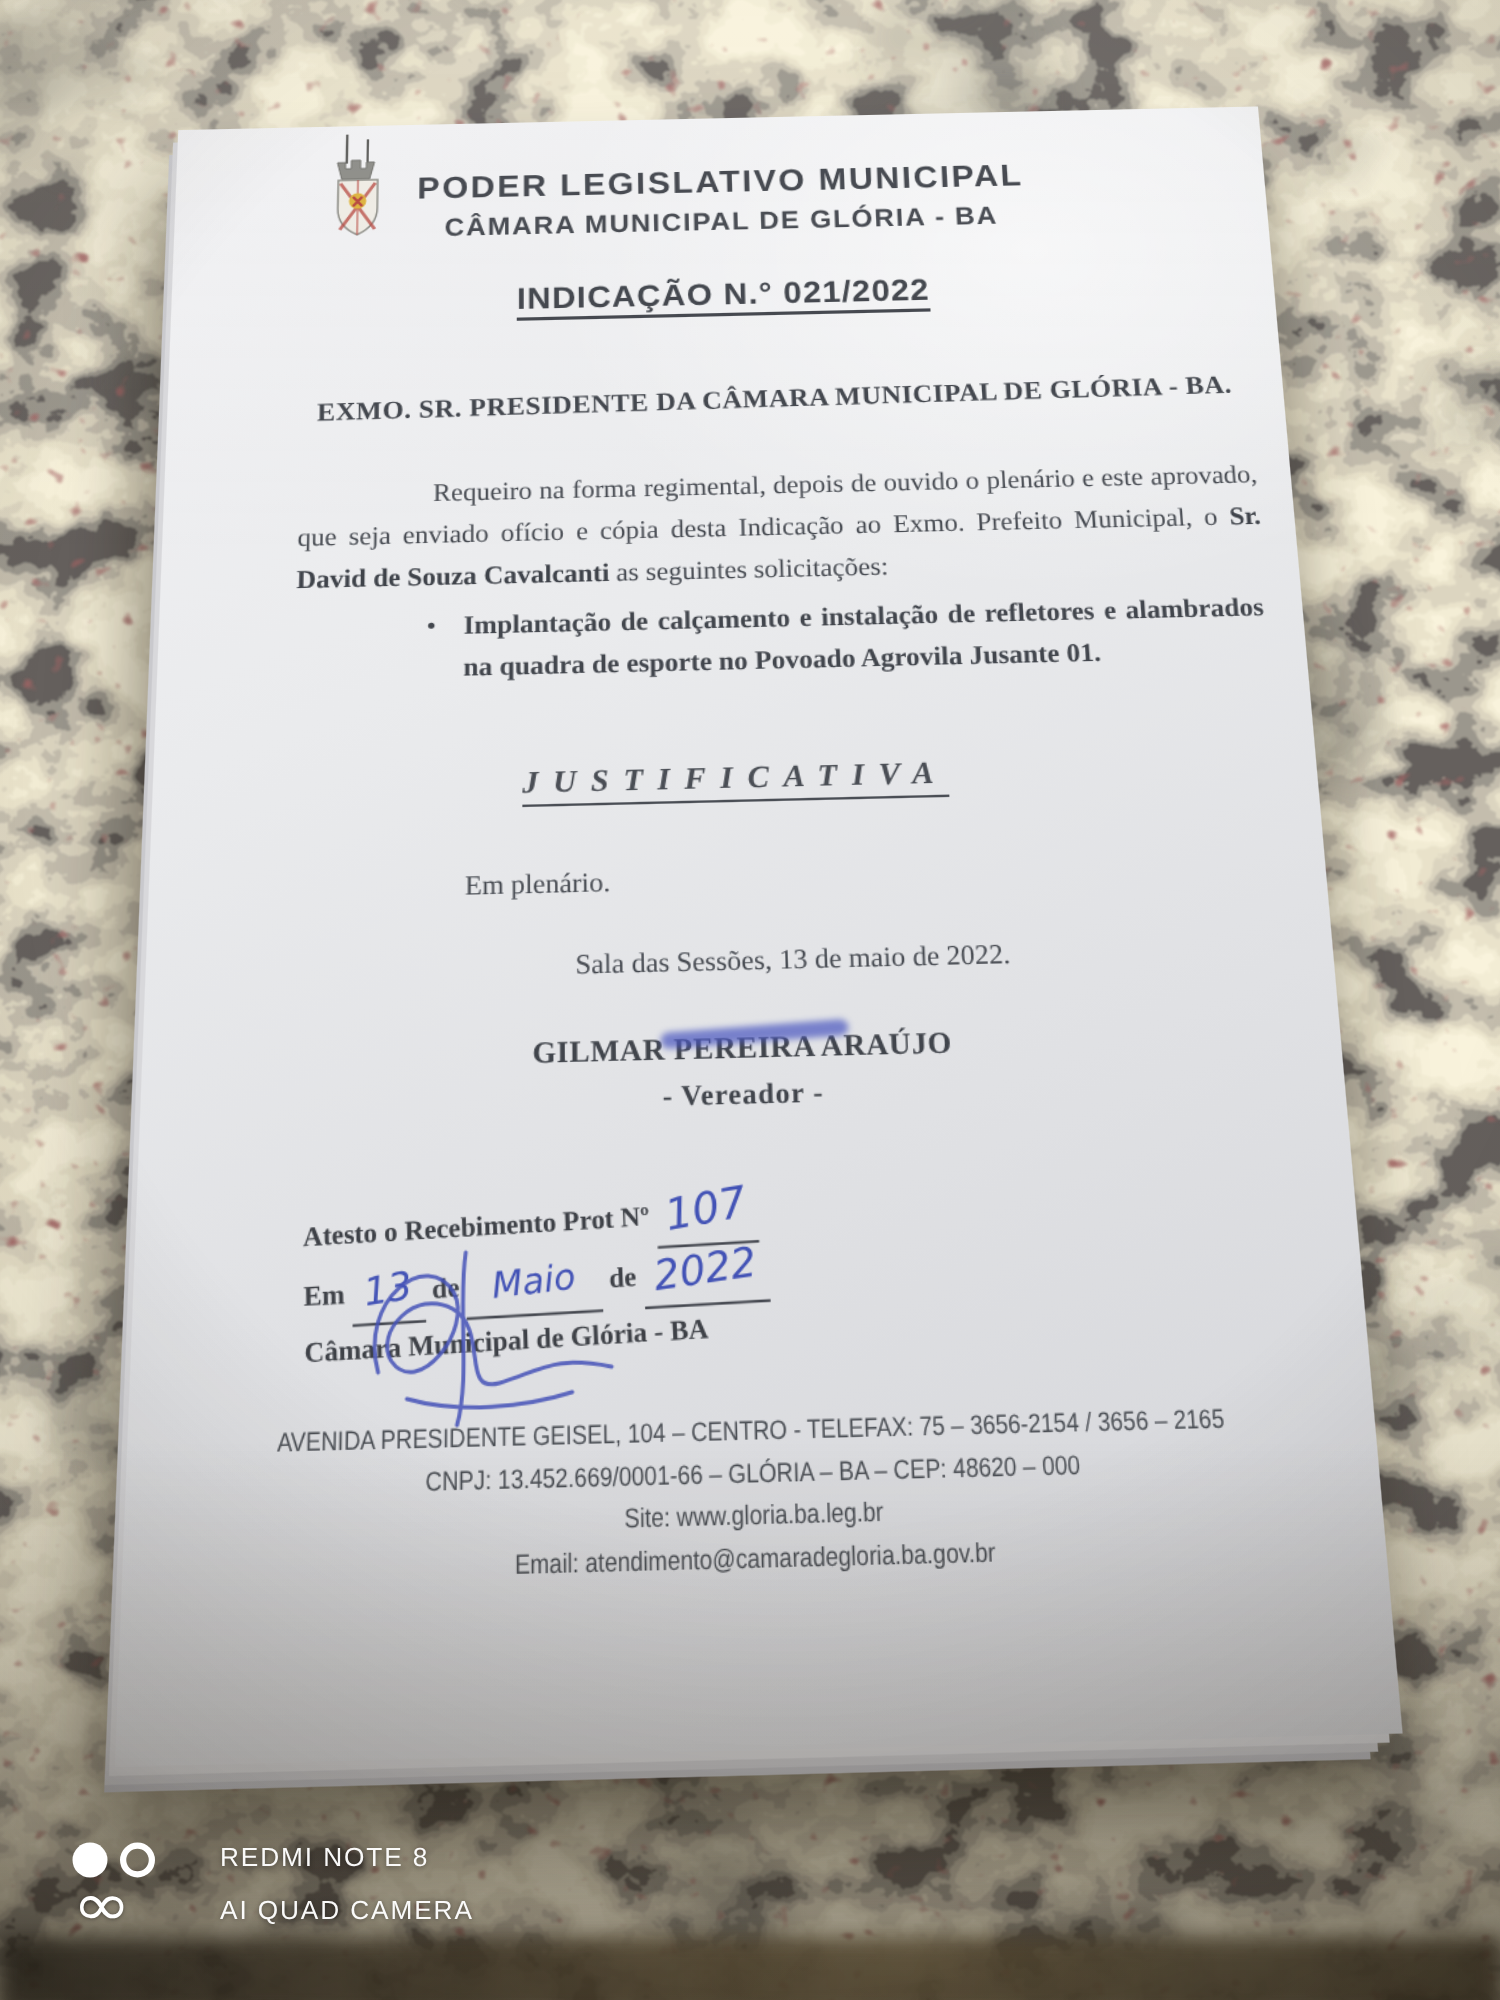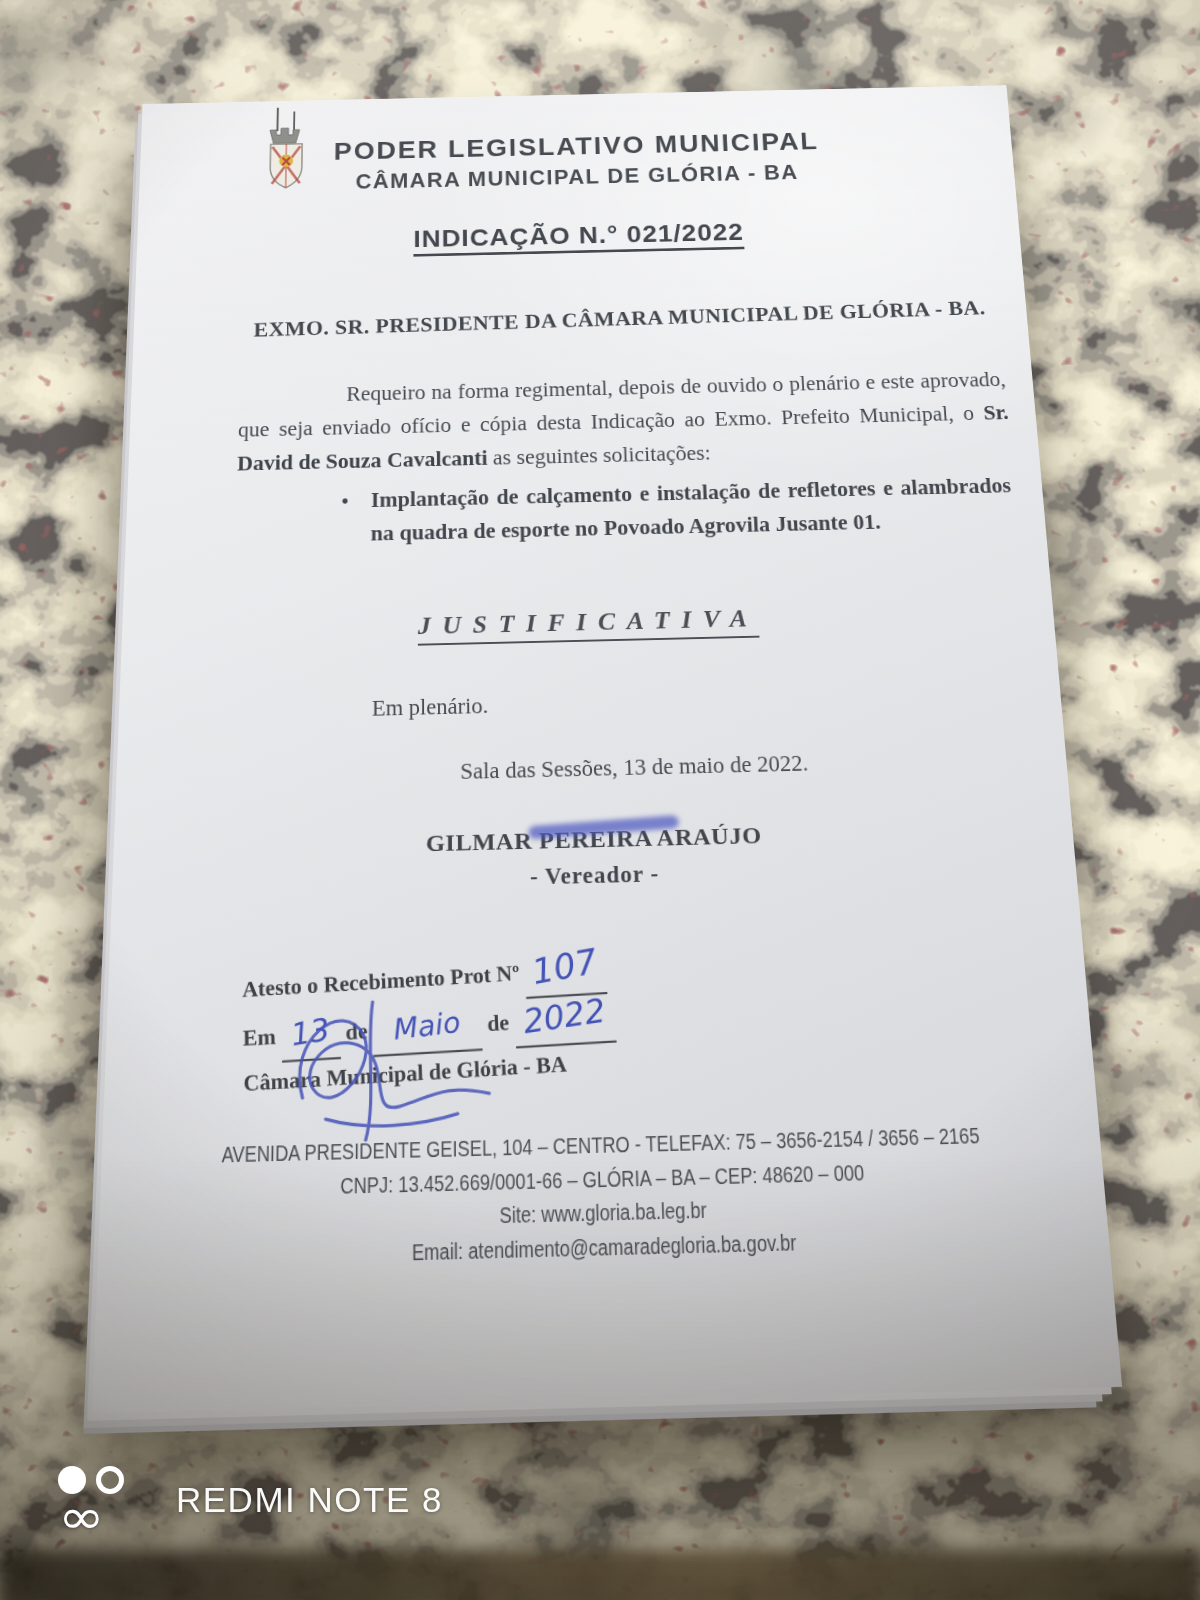--- a/index.html
+++ b/index.html
@@ -96,21 +96,21 @@
 
   
   .watermark{position:absolute;left:58px;top:1466px;z-index:6;display:flex;align-items:center;
       color:#fff;text-shadow:0 1px 4px rgba(0,0,0,0.4);}
   .wm-logo{display:flex;flex-direction:column;align-items:flex-start;width:96px;}
   .wm-circles{display:flex;gap:10px;}
   .dot{width:28px;height:28px;border-radius:50%;background:#fff;}
   .ring{width:28px;height:28px;border-radius:50%;border:5.5px solid #fff;box-sizing:border-box;}
   .inf{font-family:"DejaVu Sans",sans-serif;font-size:56px;line-height:34px;margin-top:6px;
       transform:scaleY(0.85);}
-  .wm-text{margin-left:22px;font-size:35px;letter-spacing:1.5px;line-height:42px;
+  .wm-text{margin-left:22px;font-size:21px;letter-spacing:1.5px;line-height:42px;
       color:rgba(255,255,255,0.97);}
 </style>
 </head>
 <body>
 
 <div class="scene">
 
   <svg class="granite" width="1200" height="1600" viewBox="0 0 1200 1600" preserveAspectRatio="none">
     <defs>
       <filter id="fGranite" x="-5%" y="-5%" width="110%" height="110%">
@@ -227,16 +227,17 @@
   <div class="watermark">
     <div class="wm-logo">
       <div class="wm-circles">
         <span class="dot"></span>
         <span class="ring"></span>
       </div>
       <span class="inf">∞</span>
     </div>
     <div class="wm-text">
       <div>REDMI NOTE 8</div>
+      <div>AI QUAD CAMERA</div>
     </div>
   </div>
 
 </div>
 
 </body></html>

